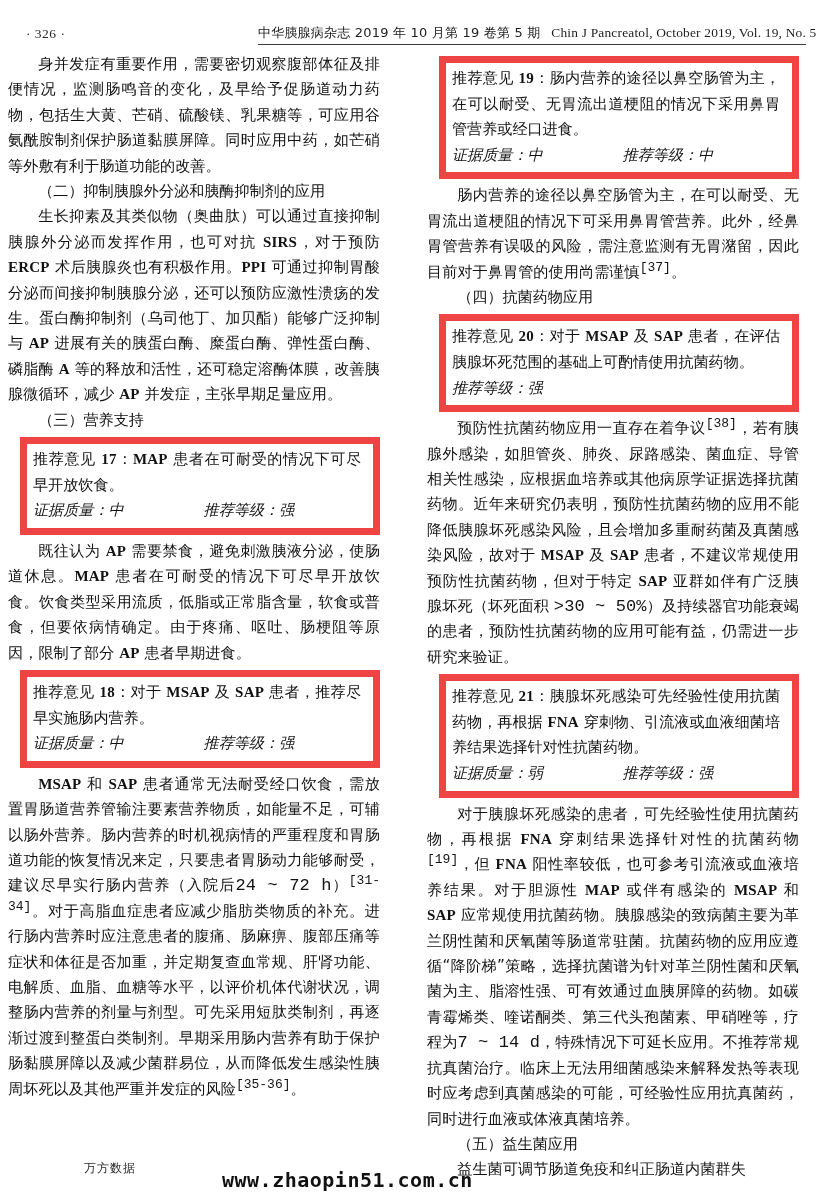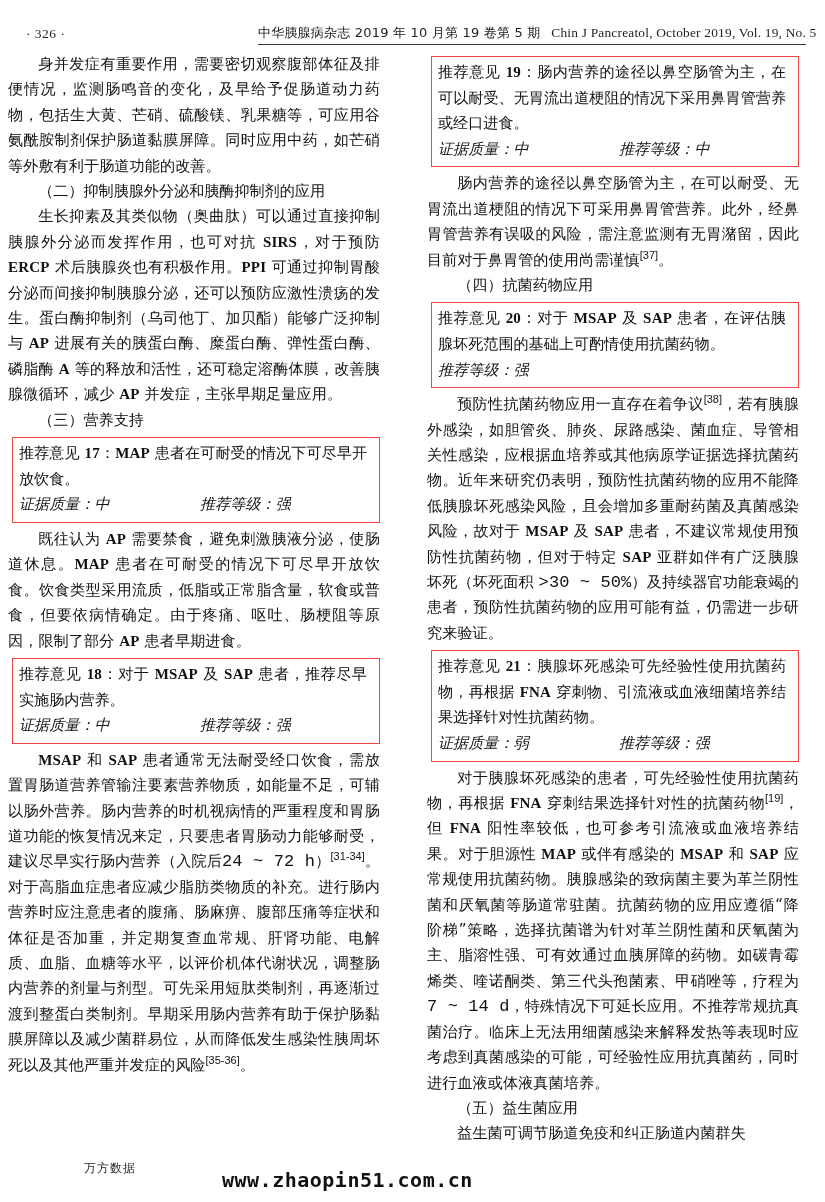--- a/index.html
+++ b/index.html
@@ -91,33 +91,33 @@
     font-family: "Liberation Serif", serif;
     font-weight: bold;
     font-size: 15px;
     letter-spacing: 0.2px;
   }
   .num {
     font-family: Liberation Mono, monospace;
     font-size: 17px;
   }
   sup.ref {
-    font-family: Liberation Sans, sans-serif;
-    font-size: 11px;
+    font-family: Liberation Mono, monospace;
+    font-size: 13px;
     vertical-align: super;
     line-height: 0;
     letter-spacing: 0;
   }
 
   
   .rec-box {
-    border: 1px solid #ef4444;
+    border: 7px solid #ef4444;
     box-sizing: border-box;
     padding: 3px 12px 4px 6px;
-    margin: 4px 0 4px 4px;
+    margin: 4px 0 4px 12px;
     font-size: 15.1px;
     line-height: 25.6px;
     background: #fff;
   }
   .rec-text {
     margin: 0;
     text-align: justify;
     text-justify: inter-ideograph;
   }
   .rec-meta {

